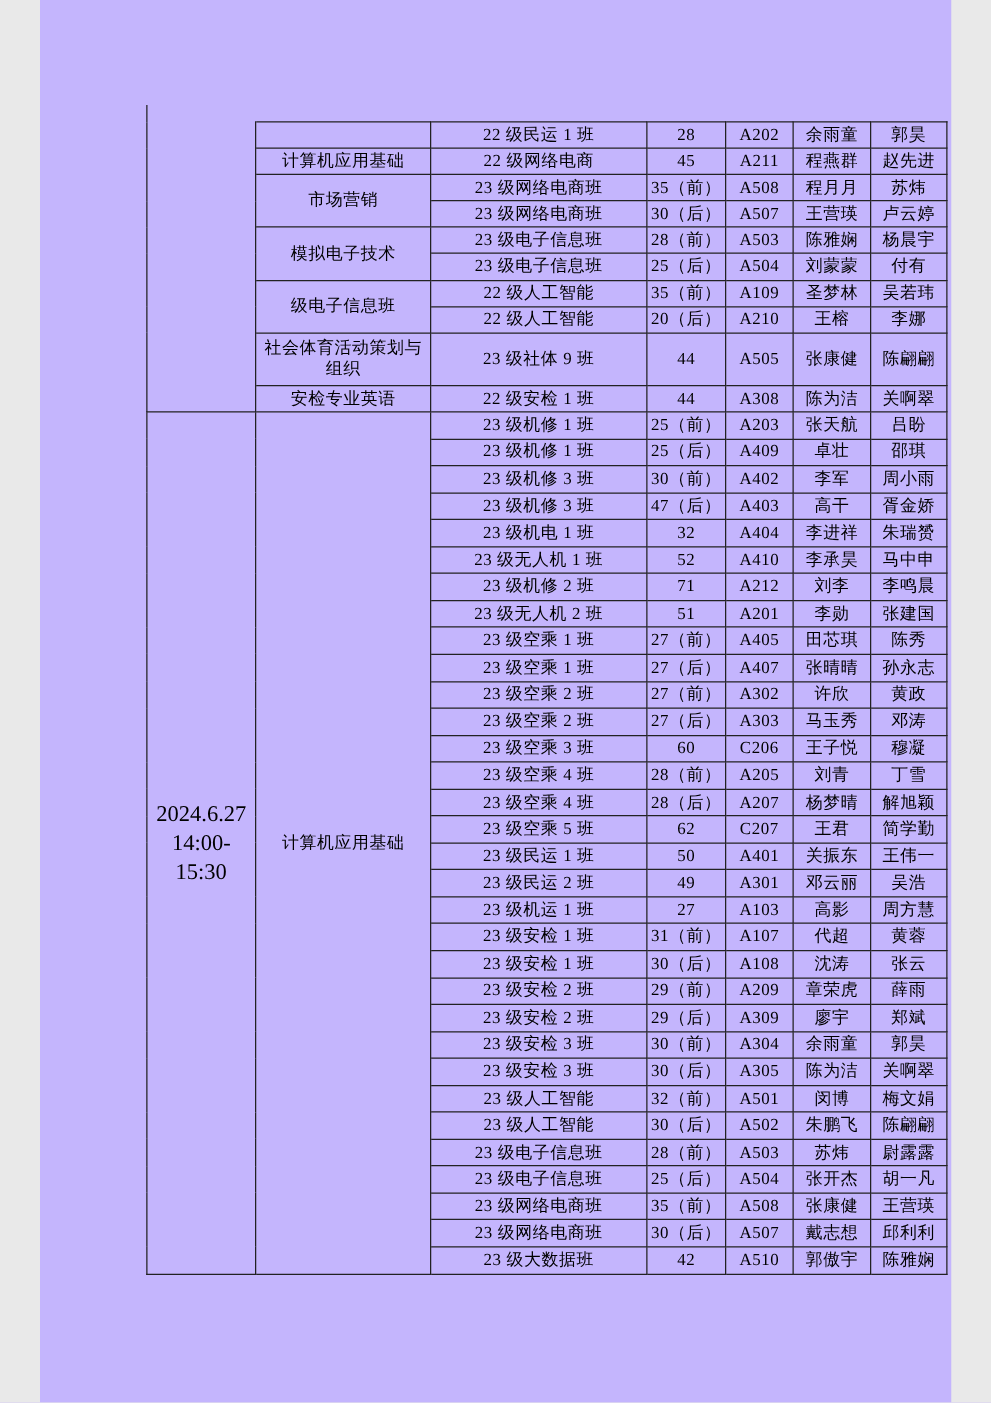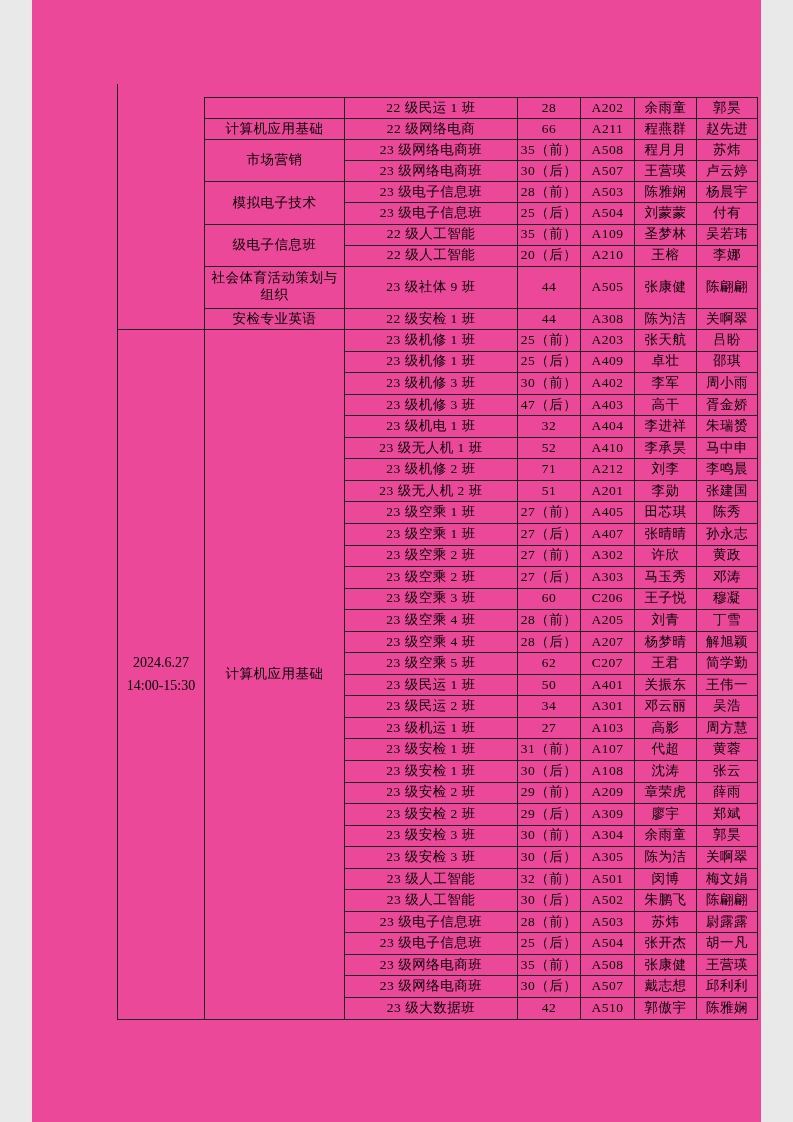--- a/index.html
+++ b/index.html
@@ -1,19 +1,19 @@
 <!DOCTYPE html>
 <html><head>
 <meta charset="utf-8">
 <style>
   html,body{margin:0;padding:0;background:#e9e9e9;}
   .page{
     position:relative;
     width:729px;height:1122px;
-    background:#ec4899;
+    background:#c4b5fd;
     font-family:"Liberation Serif","DejaVu Serif",serif;
     color:#000;
     margin:0 auto;
     overflow:hidden;
   }
   table.schedule{
     position:absolute;
     left:85px;top:97px;
     width:640px;
     border-collapse:collapse;
@@ -26,21 +26,21 @@
     font-size:13.5px;
     line-height:1.25;
     padding:0 2px;
     overflow:hidden;
     letter-spacing:0.5px;
     white-space:normal;
   }
   tr.b1{height:21.1px;}
   tr.b1tall{height:42.2px;}
   tr.b2{height:21.56px;}
-  td.datetime-cell{font-size:14px;letter-spacing:0;}
+  td.datetime-cell{font-size:18px;letter-spacing:0;}
   td.datetime-cell .dt-line{line-height:23px;}
   td.no-top{border-top:none;}
   .continuation-line{
     position:absolute;
     left:85px;top:84px;
     width:1px;height:14px;
     background:#222;
   }
 </style>
 </head>
@@ -64,21 +64,21 @@
           <td class="subject-cell"></td>
           <td class="class-cell">22 级民运 1 班</td>
           <td class="count-cell">28</td>
           <td class="room-cell">A202</td>
           <td class="invigilator1-cell">余雨童</td>
           <td class="invigilator2-cell">郭昊</td>
         </tr>
         <tr class="b1">
           <td class="subject-cell">计算机应用基础</td>
           <td class="class-cell">22 级网络电商</td>
-          <td class="count-cell">66</td>
+          <td class="count-cell">45</td>
           <td class="room-cell">A211</td>
           <td class="invigilator1-cell">程燕群</td>
           <td class="invigilator2-cell">赵先进</td>
         </tr>
         <tr class="b1">
           <td class="subject-cell" rowspan="2">市场营销</td>
           <td class="class-cell">23 级网络电商班</td>
           <td class="count-cell">35（前）</td>
           <td class="room-cell">A508</td>
           <td class="invigilator1-cell">程月月</td>
@@ -256,21 +256,21 @@
         </tr>
         <tr class="b2">
           <td class="class-cell">23 级民运 1 班</td>
           <td class="count-cell">50</td>
           <td class="room-cell">A401</td>
           <td class="invigilator1-cell">关振东</td>
           <td class="invigilator2-cell">王伟一</td>
         </tr>
         <tr class="b2">
           <td class="class-cell">23 级民运 2 班</td>
-          <td class="count-cell">34</td>
+          <td class="count-cell">49</td>
           <td class="room-cell">A301</td>
           <td class="invigilator1-cell">邓云丽</td>
           <td class="invigilator2-cell">吴浩</td>
         </tr>
         <tr class="b2">
           <td class="class-cell">23 级机运 1 班</td>
           <td class="count-cell">27</td>
           <td class="room-cell">A103</td>
           <td class="invigilator1-cell">高影</td>
           <td class="invigilator2-cell">周方慧</td>

